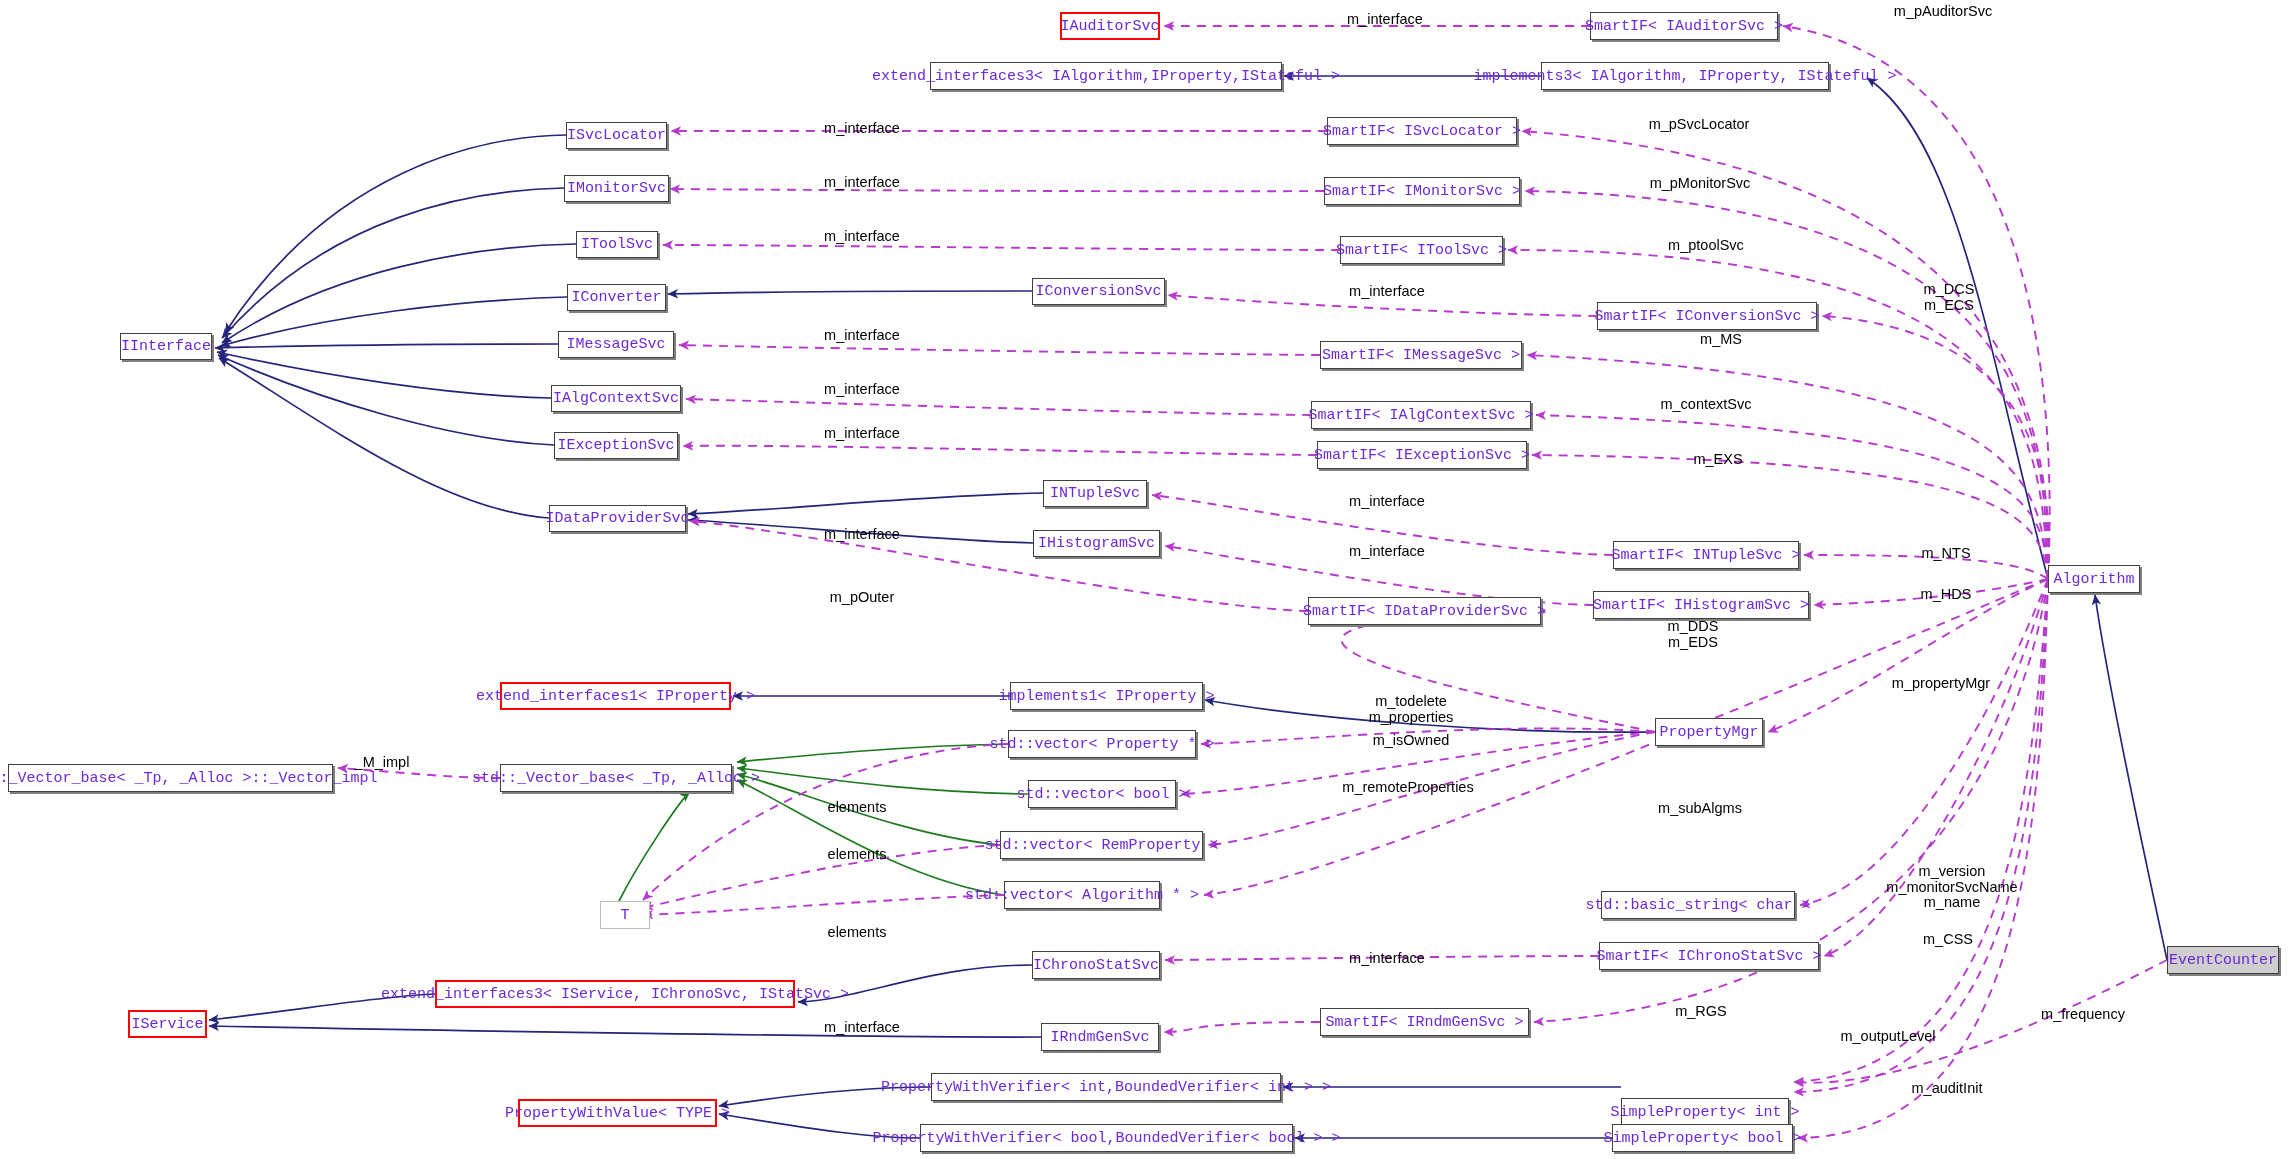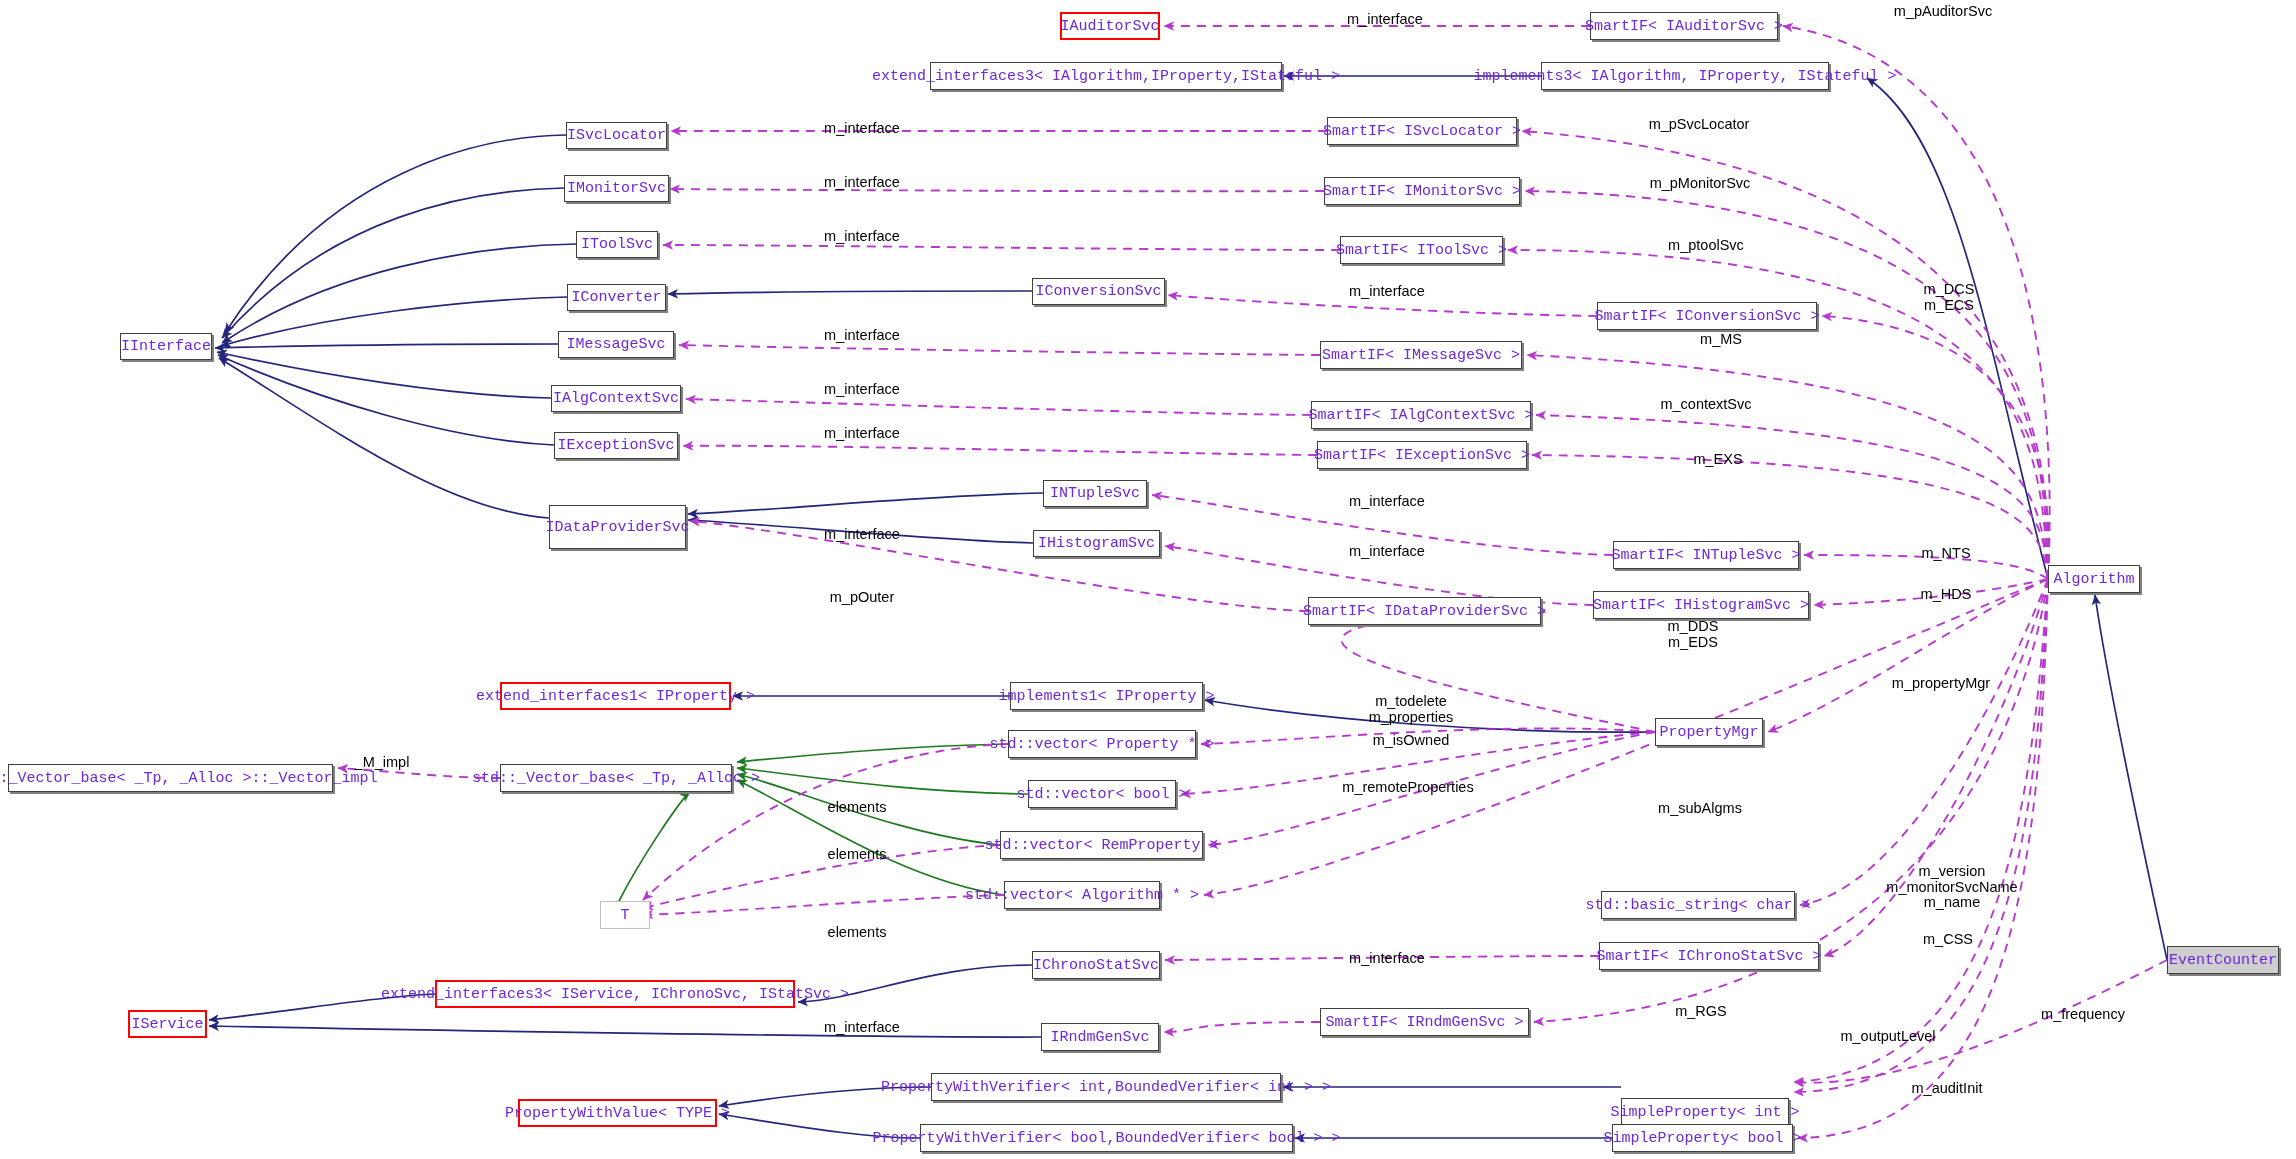--- a/index.html
+++ b/index.html
@@ -163,21 +163,21 @@
       <div class="node-box shadow" style="left: 120px; top: 333px; width: 92px; height: 27px;">IInterface</div>
       <div class="node-box red" style="left: 1060px; top: 12px; width: 100px; height: 28px;">IAuditorSvc</div>
       <div class="node-box shadow" style="left: 930px; top: 62px; width: 352px; height: 28px;">extend_interfaces3&lt; IAlgorithm,IProperty,IStateful &gt;</div>
       <div class="node-box shadow" style="left: 566px; top: 122px; width: 101px; height: 27px;">ISvcLocator</div>
       <div class="node-box shadow" style="left: 564px; top: 175px; width: 105px; height: 27px;">IMonitorSvc</div>
       <div class="node-box shadow" style="left: 576px; top: 231px; width: 82px; height: 27px;">IToolSvc</div>
       <div class="node-box shadow" style="left: 567px; top: 284px; width: 99px; height: 27px;">IConverter</div>
       <div class="node-box shadow" style="left: 558px; top: 331px; width: 116px; height: 27px;">IMessageSvc</div>
       <div class="node-box shadow" style="left: 551px; top: 385px; width: 130px; height: 27px;">IAlgContextSvc</div>
       <div class="node-box shadow" style="left: 554px; top: 432px; width: 124px; height: 27px;">IExceptionSvc</div>
-      <div class="node-box shadow" style="left: 549px; top: 505px; width: 137px; height: 44px;">IDataProviderSvc</div>
+      <div class="node-box shadow" style="left: 549px; top: 505px; width: 137px; height: 27px;">IDataProviderSvc</div>
       <div class="node-box shadow" style="left: 1032px; top: 278px; width: 133px; height: 27px;">IConversionSvc</div>
       <div class="node-box shadow" style="left: 1043px; top: 480px; width: 104px; height: 27px;">INTupleSvc</div>
       <div class="node-box shadow" style="left: 1033px; top: 530px; width: 127px; height: 27px;">IHistogramSvc</div>
       <div class="node-box shadow" style="left: 1590px; top: 12px; width: 188px; height: 28px;">SmartIF&lt; IAuditorSvc &gt;</div>
       <div class="node-box shadow" style="left: 1541px; top: 62px; width: 288px; height: 28px;">implements3&lt; IAlgorithm, IProperty, IStateful &gt;</div>
       <div class="node-box shadow" style="left: 1327px; top: 117px; width: 190px; height: 28px;">SmartIF&lt; ISvcLocator &gt;</div>
       <div class="node-box shadow" style="left: 1324px; top: 177px; width: 196px; height: 28px;">SmartIF&lt; IMonitorSvc &gt;</div>
       <div class="node-box shadow" style="left: 1340px; top: 236px; width: 163px; height: 28px;">SmartIF&lt; IToolSvc &gt;</div>
       <div class="node-box shadow" style="left: 1597px; top: 302px; width: 220px; height: 28px;">SmartIF&lt; IConversionSvc &gt;</div>
       <div class="node-box shadow" style="left: 1320px; top: 341px; width: 202px; height: 28px;">SmartIF&lt; IMessageSvc &gt;</div>

